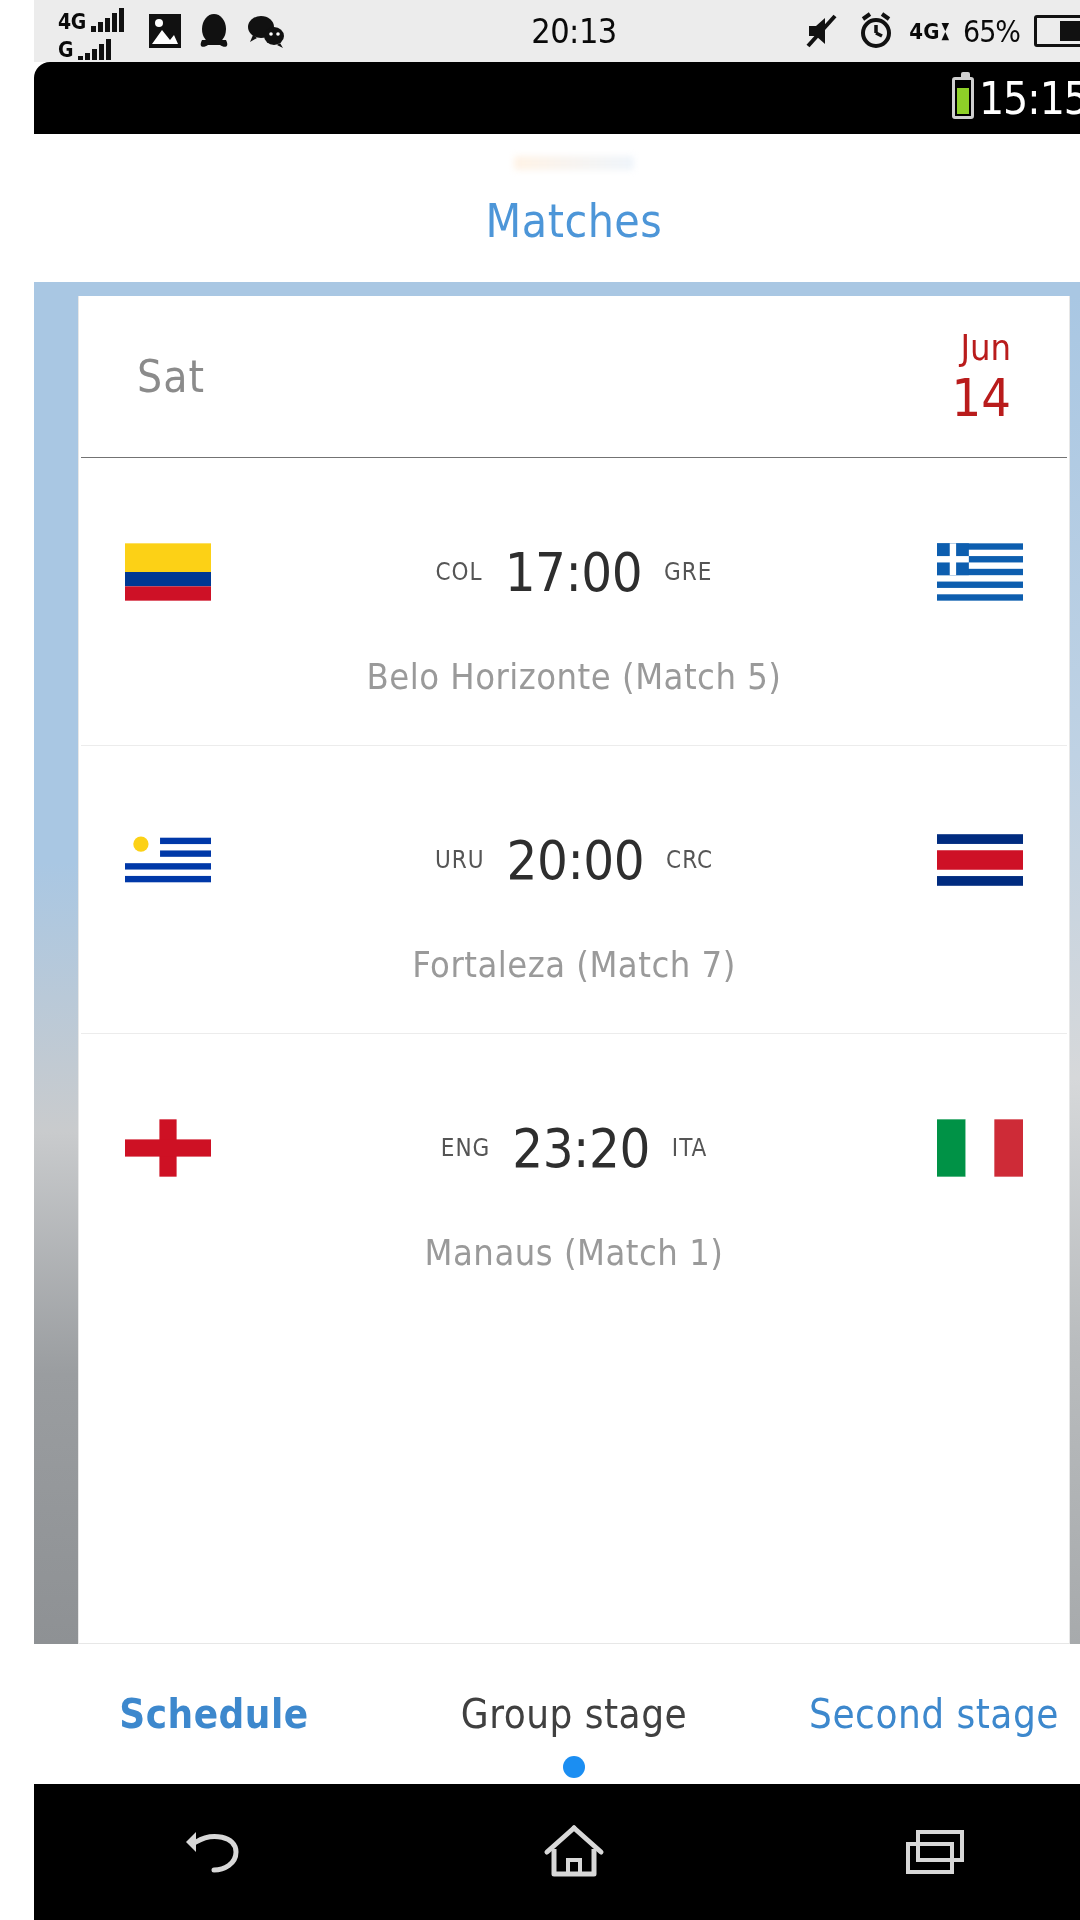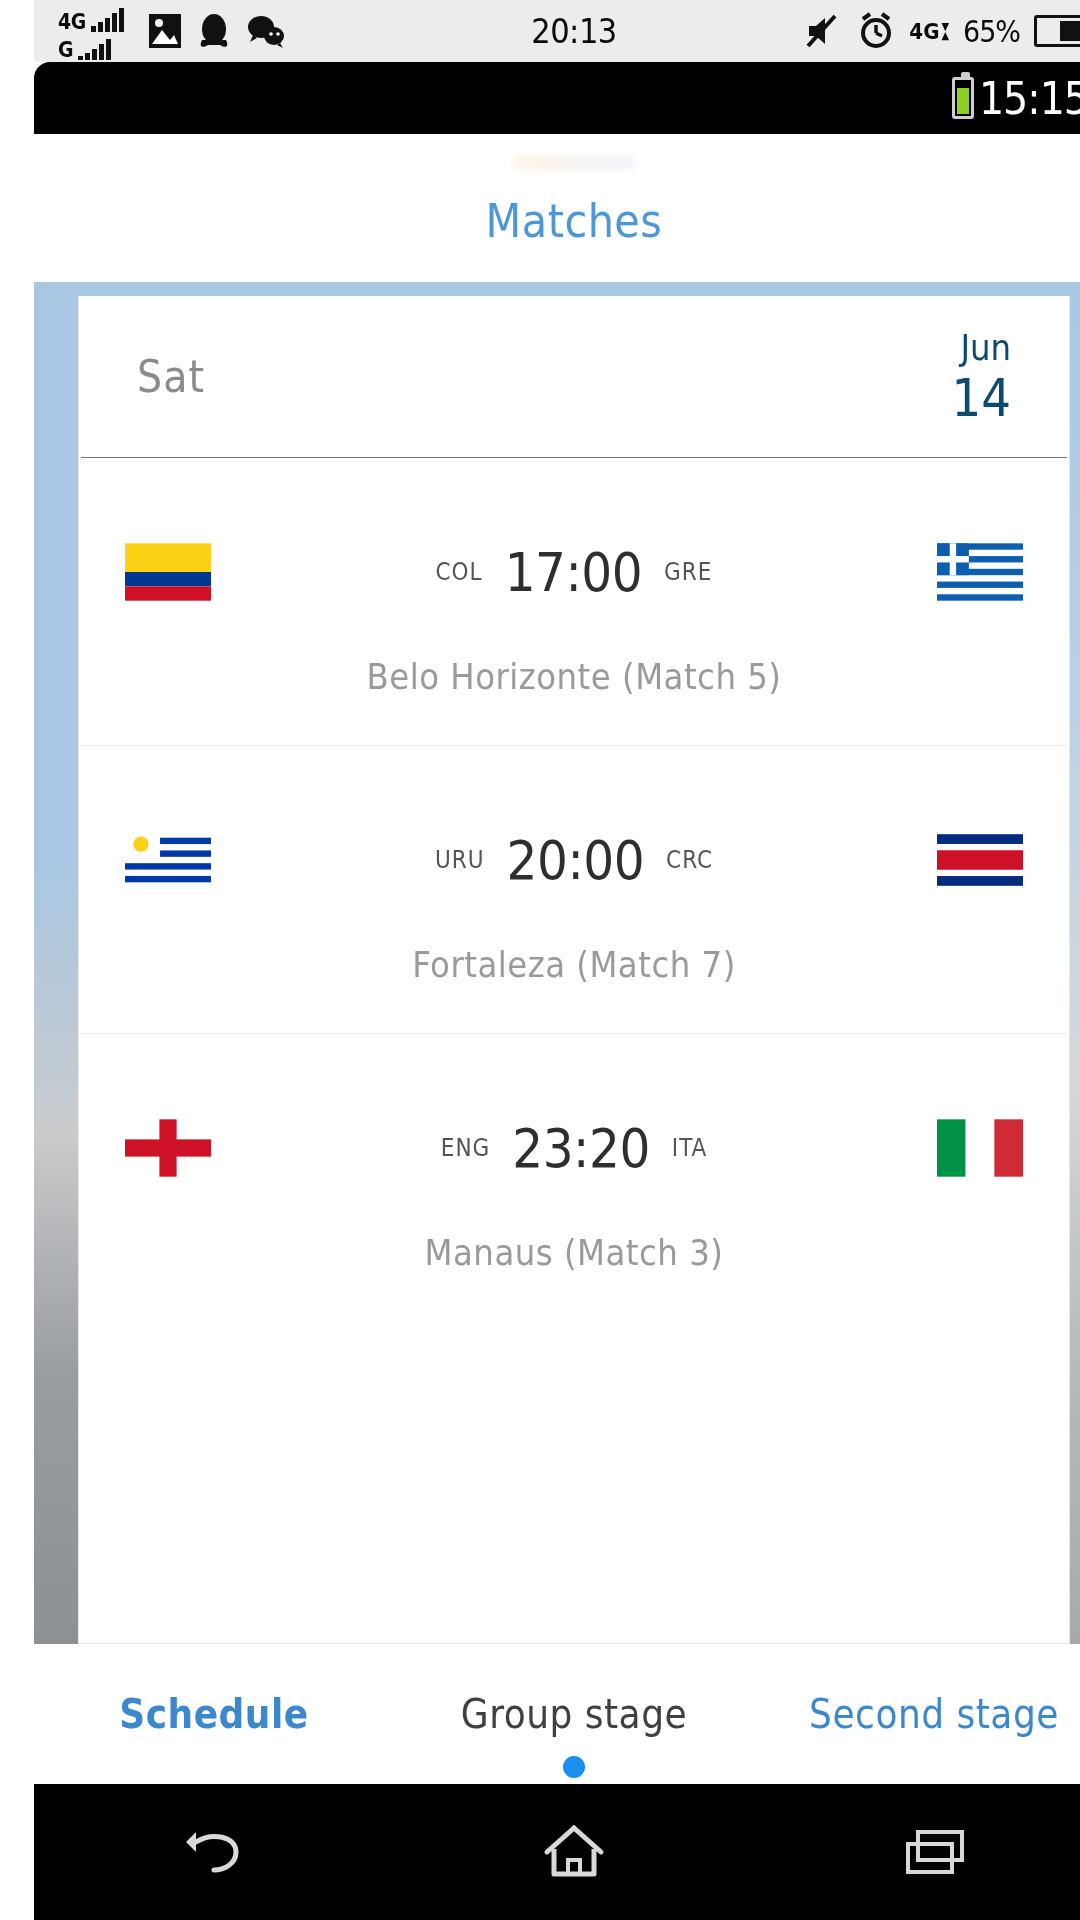--- a/index.html
+++ b/index.html
@@ -91,21 +91,21 @@
     background:#fff; border:1px solid #e7e7e7; border-top:none;
   }
   .card-inner { position:absolute; left:2px; top:0; right:2px; bottom:0; background:#fff; }
 
   
   .datehdr {
     position:relative; height:162px; border-bottom:1px solid #737373;
     padding:0 56px; display:flex; align-items:center; justify-content:space-between;
   }
   .dow { font-size:44px; color:#8b8b8b; letter-spacing:1px; }
-  .dcol { text-align:right; line-height:1.0; color:#0c4a6e; }
+  .dcol { text-align:right; line-height:1.0; color:#b91c1c; }
   .dmon { font-size:36px; display:block; margin-bottom:6px; }
   .dday { font-size:52px; display:block; }
 
   
   .match {
     position:relative; height:min-content; border-bottom:1px solid #ececec;
     padding:52px 0 48px 0;
   }
   .match:last-child{ border-bottom:none; }
   .mrow { display:flex; align-items:center; padding:0 44px; height:124px; }
@@ -330,21 +330,21 @@
               <span class="abbr">ITA</span>
             </div>
             <div class="flagbox right">
               <svg class="flag" viewBox="0 0 30 20">
                 <rect width="10" height="20" fill="#009246"></rect>
                 <rect x="10" width="10" height="20" fill="#ffffff"></rect>
                 <rect x="20" width="10" height="20" fill="#CE2B37"></rect>
               </svg>
             </div>
           </div>
-          <div class="venue">Manaus (Match  3)</div>
+          <div class="venue">Manaus (Match  1)</div>
         </div>
 
       </div>
     </div>
   </div>
 
   <div class="tabs">
     <div class="tab active">Schedule</div>
     <div class="tab dim">Group stage</div>
     <div class="tab blue">Second stage</div>

